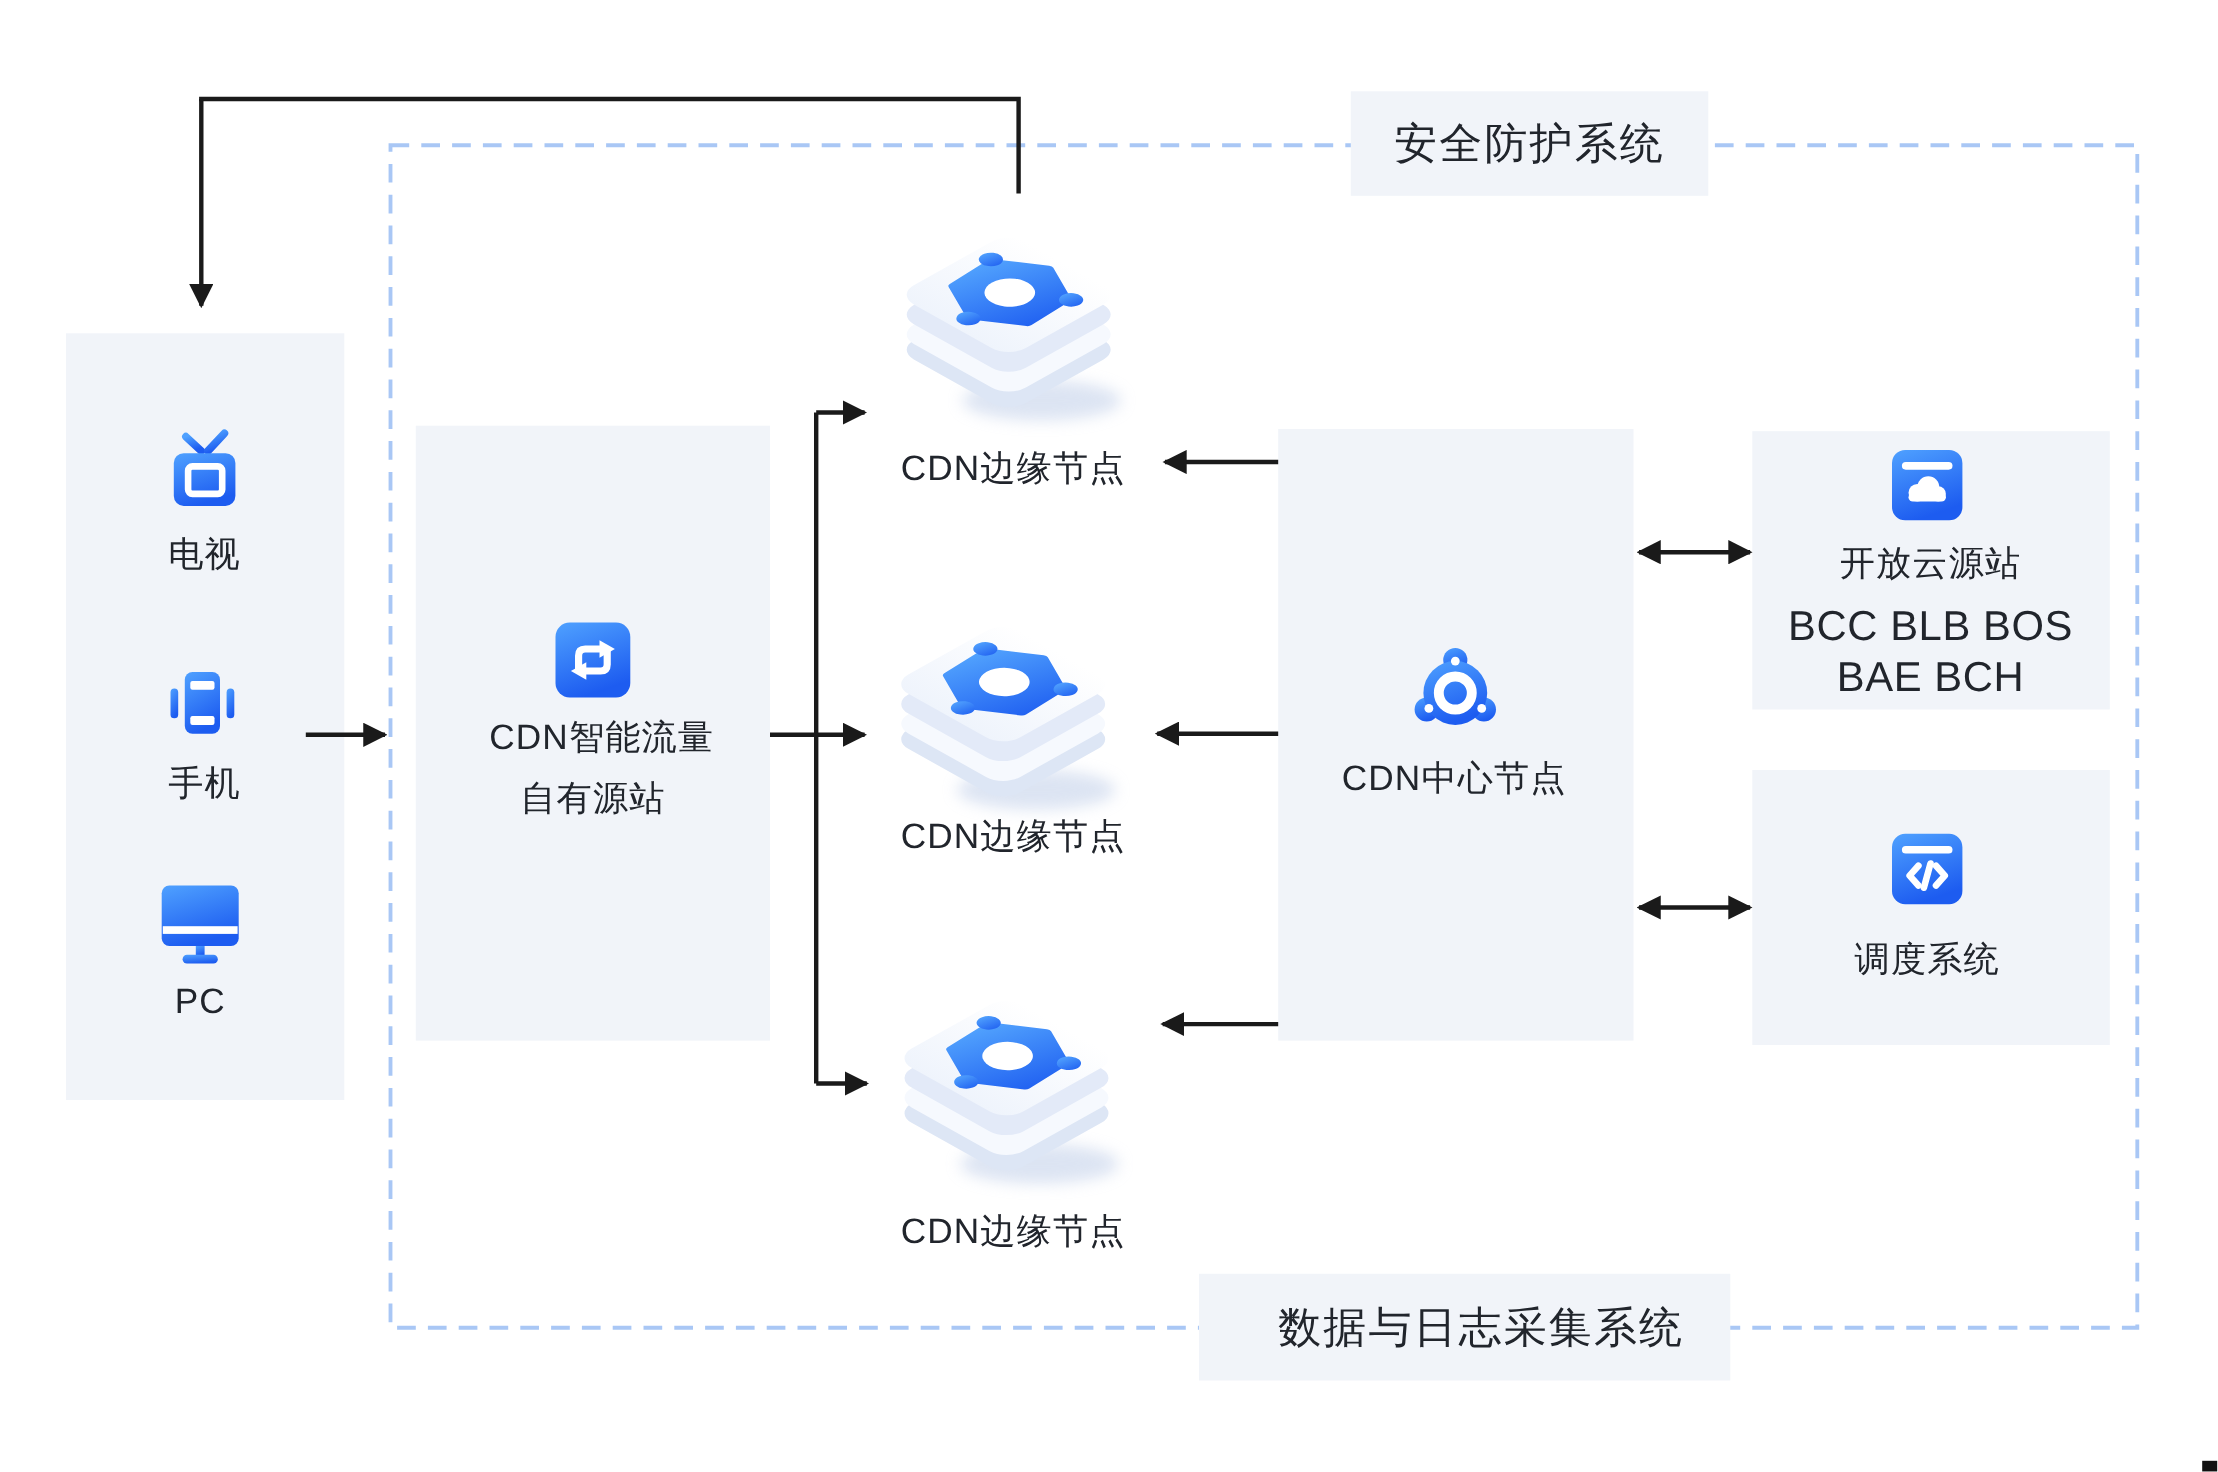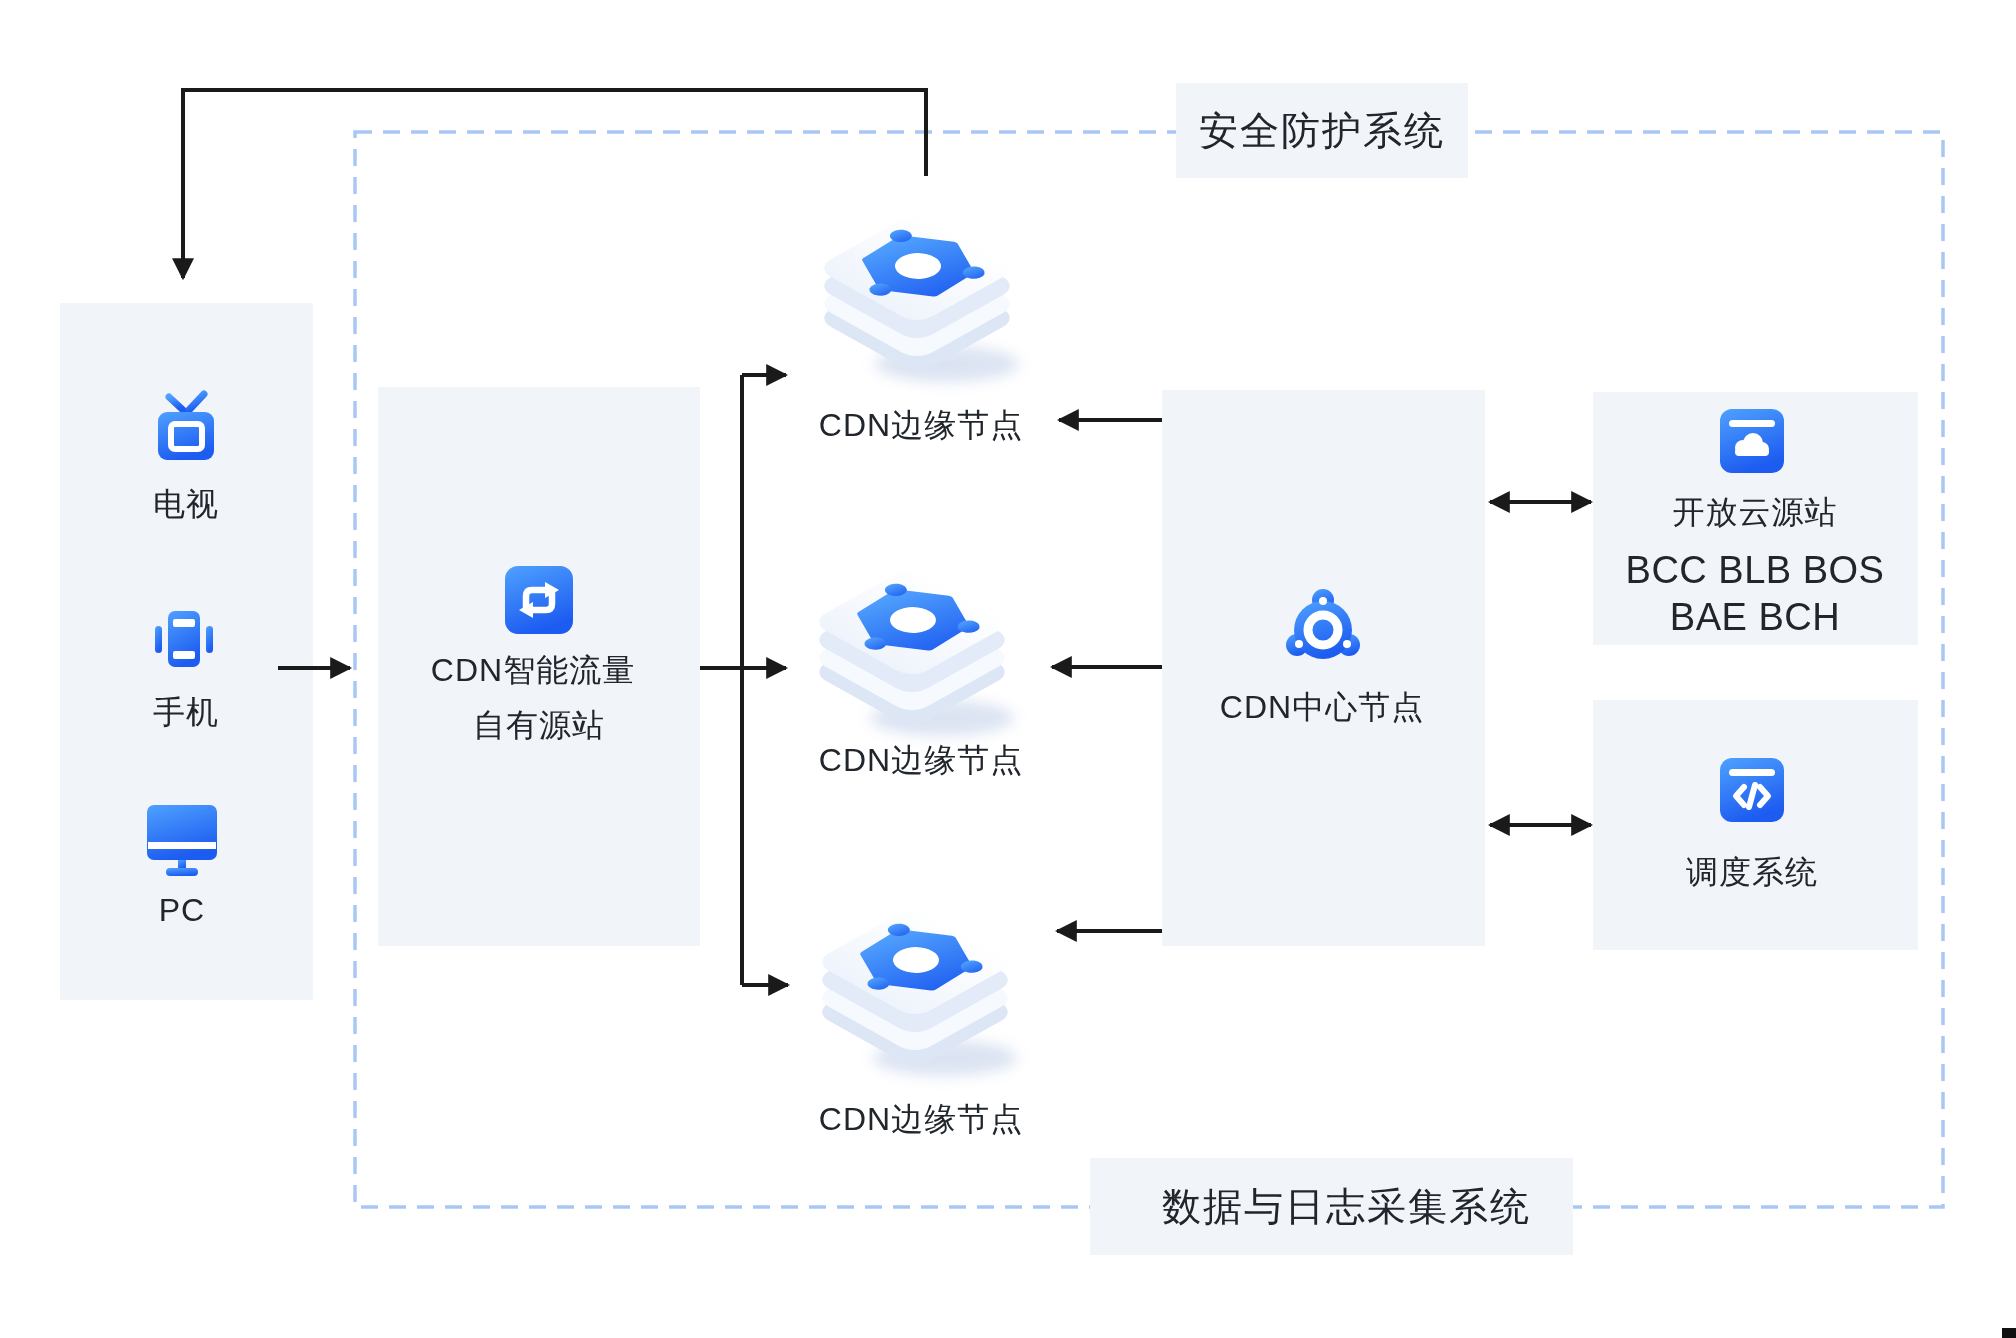--- a/index.html
+++ b/index.html
@@ -106,21 +106,21 @@
 
   <svg class="icon" style="left:502px;top:563px" width="74" height="74" viewBox="0 0 74 74">
     <rect x="3" y="3" width="68" height="68" rx="13" fill="url(#gradIcon)"></rect>
     <g stroke="#ffffff" stroke-width="6.5" fill="none" stroke-linecap="round" stroke-linejoin="round">
       <path d="M24,46 V33 Q24,27 30,27 H43"></path>
       <path d="M50,28 V41 Q50,47 44,47 H31"></path>
     </g>
     <polygon points="43,19 57,27 43,35" fill="#ffffff"></polygon>
     <polygon points="31,39 17,47 31,55" fill="#ffffff"></polygon>
   </svg>
-  <div class="lbl" style="left:533px;top:671px">CDN智能流量</div>
+  <div class="lbl" style="left:547px;top:671px">CDN智能流量</div>
   <div class="lbl" style="left:539px;top:726px">自有源站</div>
 
   <svg class="icon" style="left:805px;top:192px" width="230" height="206" viewBox="0 0 230 206">
     <ellipse cx="142" cy="172" rx="72" ry="18" fill="#b9c9e6" opacity="0.5" filter="url(#softblur)"></ellipse>
     <g transform="translate(112,126) scale(1,0.56) rotate(45)">
         <rect x="-72" y="-72" width="144" height="144" rx="22" fill="#dde6f5"></rect>
       </g>
     <g transform="translate(112,112) scale(1,0.56) rotate(45)">
         <rect x="-72" y="-72" width="144" height="144" rx="22" fill="#f6f9fe"></rect>
       </g>
@@ -218,21 +218,21 @@
     <rect x="3" y="3" width="64" height="64" rx="12" fill="url(#gradIcon)"></rect>
     <rect x="12" y="14" width="46" height="7" rx="3.5" fill="#ffffff"></rect>
     <g stroke="#ffffff" stroke-width="6" fill="none" stroke-linecap="round" stroke-linejoin="round">
       <path d="M27,32 L19,41 L27,50"></path>
       <path d="M43,32 L51,41 L43,50"></path>
       <path d="M38,30 L32,52"></path>
     </g>
   </svg>
   <div class="lbl" style="left:1752px;top:873px">调度系统</div>
 
-  <div class="flexlabel" style="left:1176px;top:83px;width:292px;height:95px;">
+  <div class="flexlabel" style="left:1228px;top:83px;width:325px;height:95px;">
     <span>安全防护系统</span>
   </div>
   <div class="flexlabel" style="left:1090px;top:1158px;width:453px;height:97px;padding-left:30px;">
     <span>数据与日志采集系统</span>
   </div>
 
   <div class="corner-artifact"></div>
 </div>
 
 </body></html>

